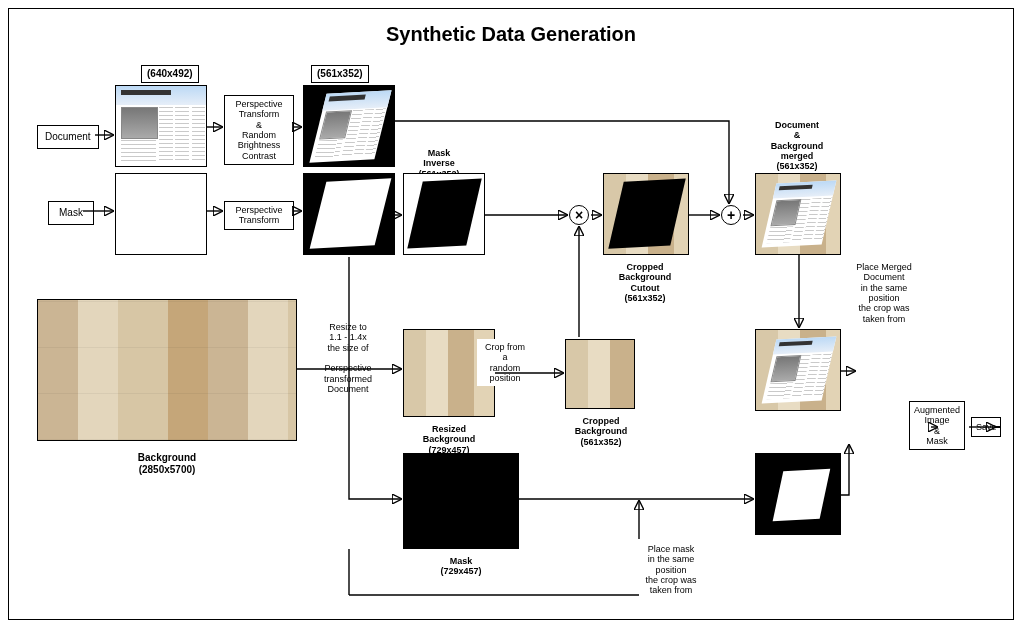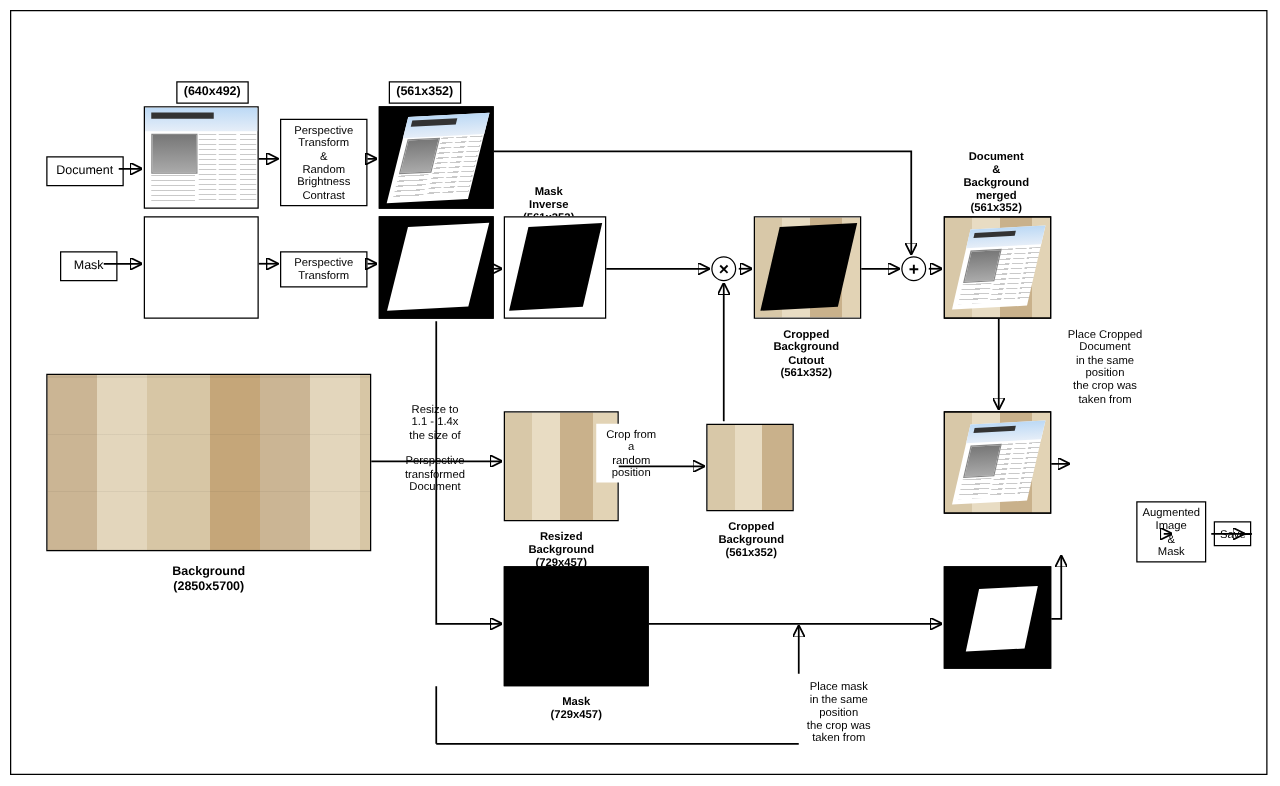--- a/index.html
+++ b/index.html
@@ -129,20 +129,21 @@
     position:absolute; width:20px; height:20px; border:1.6px solid #000;
     border-radius:50%; box-sizing:border-box; background:#fff;
     font-size:14px; line-height:18px; text-align:center; font-weight:700;
   }
 </style>
 </head>
 <body>
 
 <div class="frame">
 
+  <div class="title">Synthetic Data Generation</div>
 
   <div class="label boxsize" style="left:132px; top:56px;">(640x492)</div>
   <div class="label boxsize" style="left:302px; top:56px;">(561x352)</div>
 
   <div class="label" style="left:28px; top:116px; font-size:10px; padding:5px 7px;">Document</div>
   <div class="label" style="left:39px; top:192px; font-size:10px; padding:5px 10px;">Mask</div>
 
   <div class="img doc" style="left:106px; top:76px; width:92px; height:82px;">
     <div class="sky"></div>
       <div class="headline"></div>
@@ -212,21 +213,21 @@
       <div class="sky"></div>
         <div class="headline"></div>
         <div class="photo"></div>
       <div class="col1"></div>
         <div class="col2"></div>
         <div class="col3"></div>
         <div class="lower"></div>
     </div>
   </div>
 
-  <div class="label plain" style="left:835px; top:250px; width:80px; white-space:pre-line; font-weight:400;">Place Cropped
+  <div class="label plain" style="left:835px; top:250px; width:80px; white-space:pre-line; font-weight:400;">Place Merged
 Document
 in the same
 position
 the crop was
 taken from</div>
 
   <div class="img onwood" style="left:746px; top:320px; width:86px; height:82px;">
     <div class="floor woodtile"></div>
     <div class="doc">
       <div class="sky"></div>

